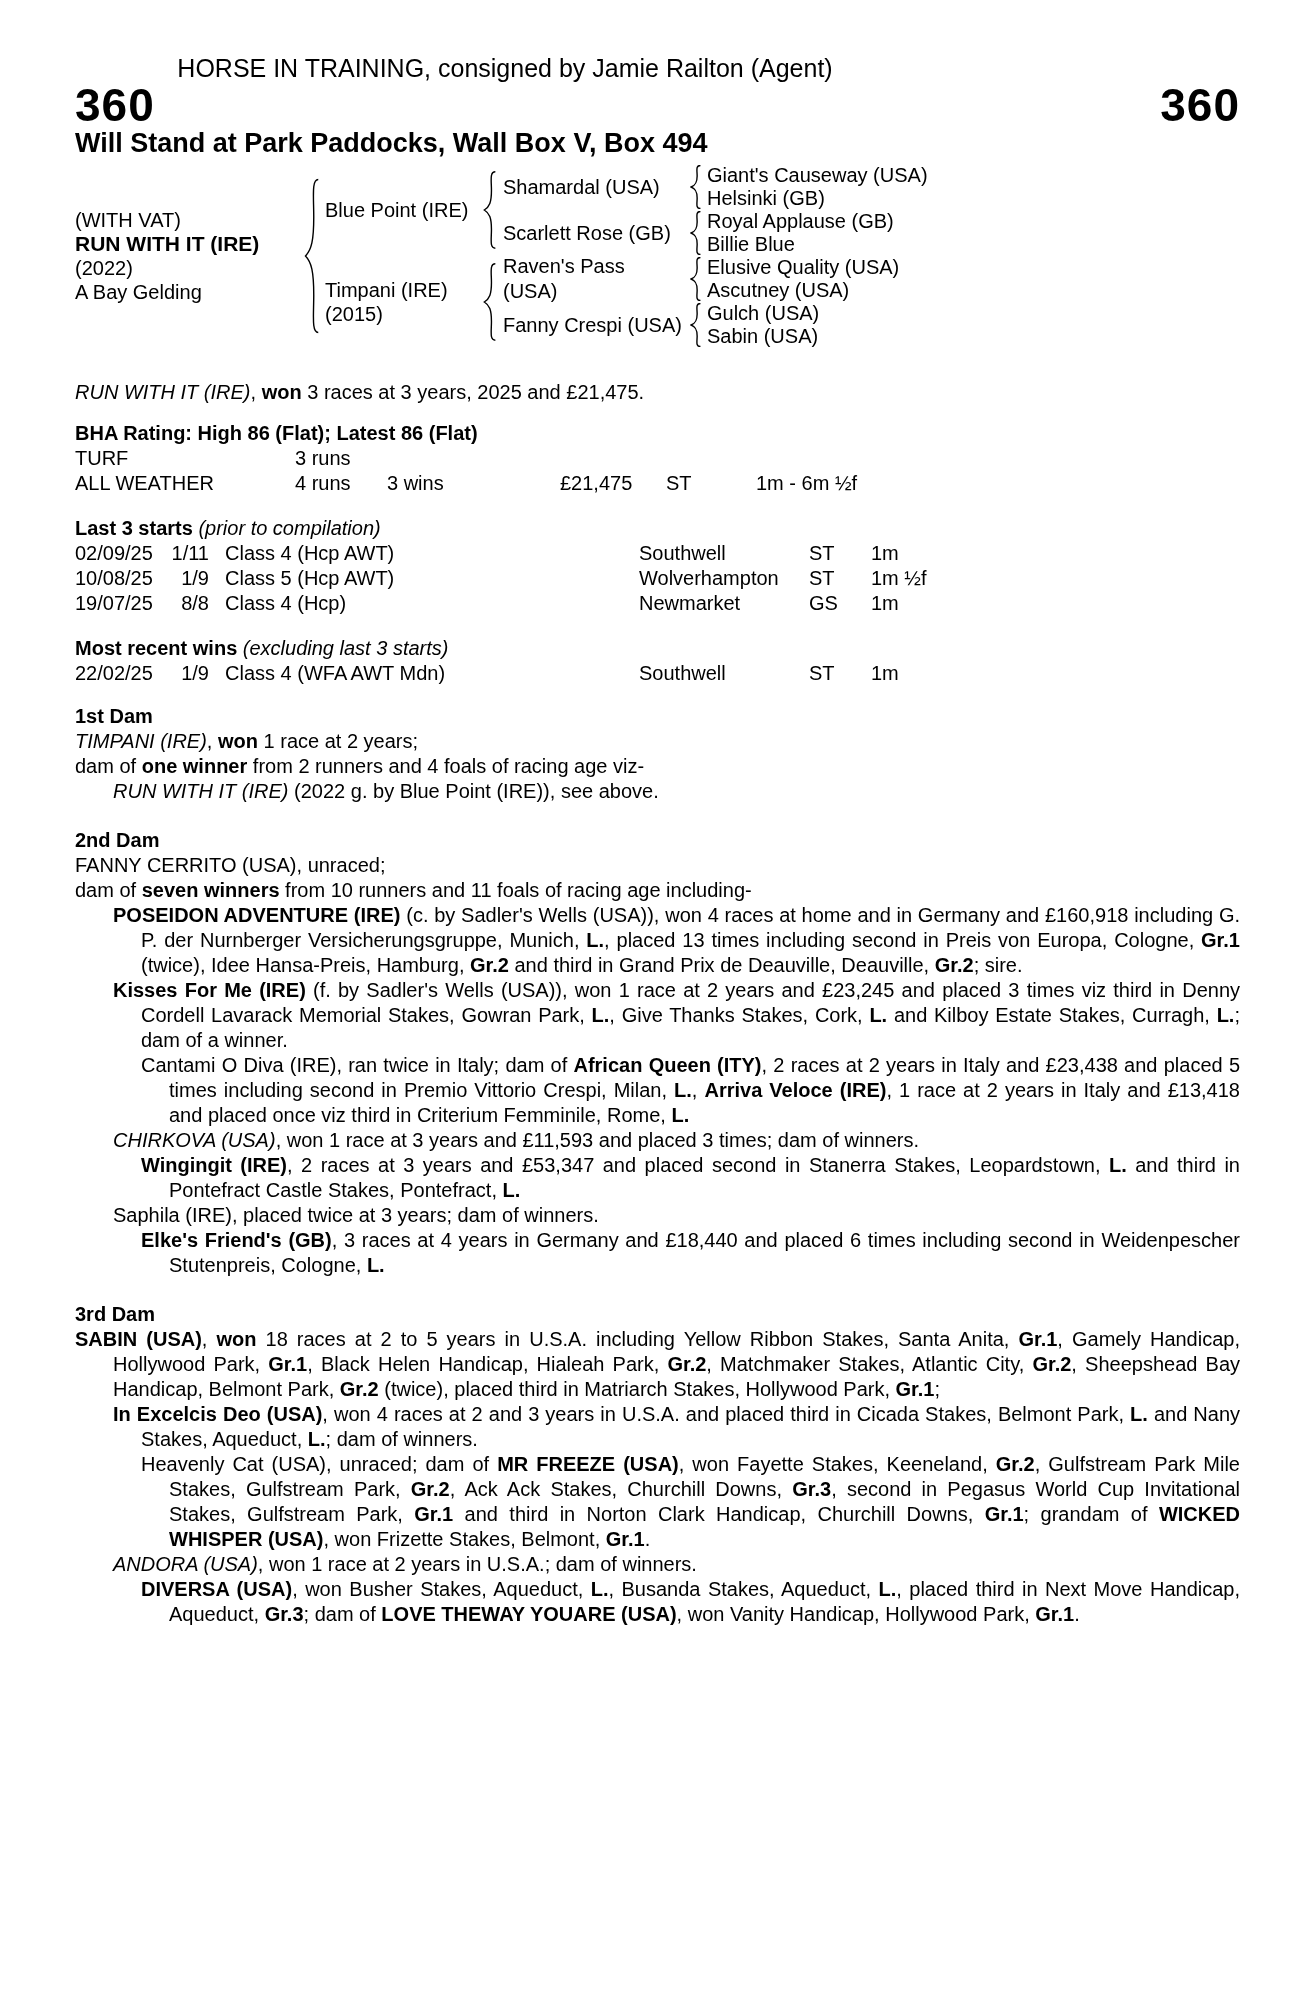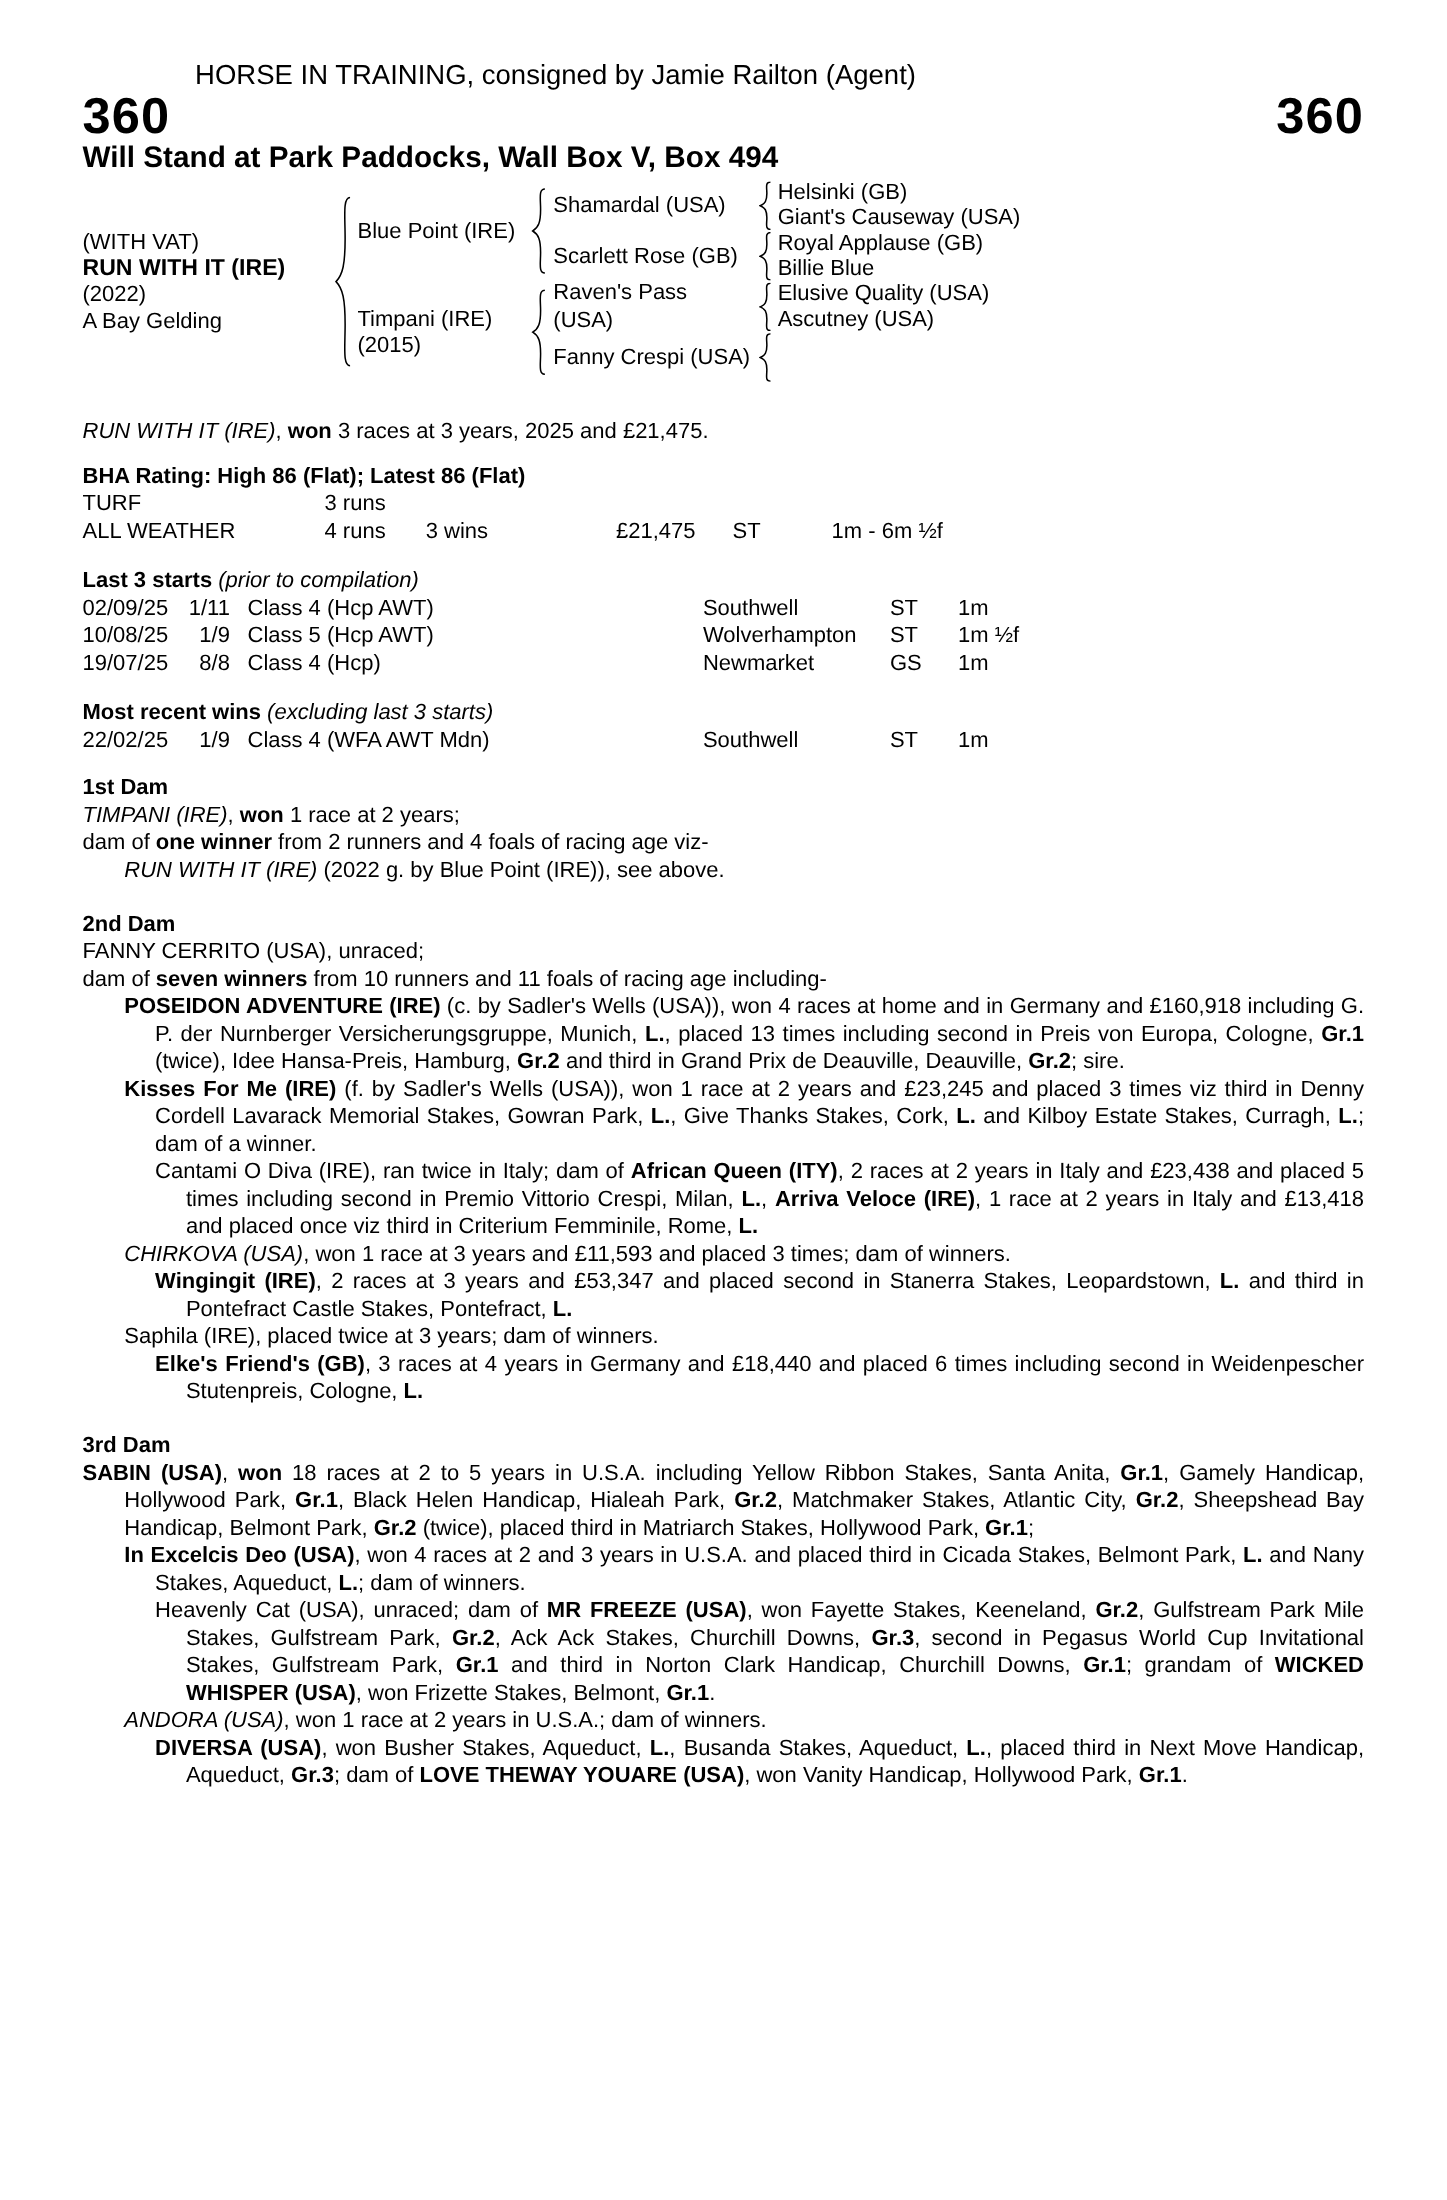--- a/index.html
+++ b/index.html
@@ -91,22 +91,22 @@
         </div>
         <div class="gen2">
           <div class="gcell2">
             <div class="gname2">Shamardal (USA)</div>
             <div class="brace bcol3">
               <svg width="11" height="44" viewBox="0 0 10 100" preserveAspectRatio="none">
                   <path d="M9.5 1 C5 1 6.5 12 6.5 25 C6.5 40 5 46 1 50 C5 54 6.5 60 6.5 75 C6.5 88 5 99 9.5 99" fill="none" stroke="#000" stroke-width="1.4" style="vector-effect:non-scaling-stroke"></path>
                 </svg>
             </div>
             <div class="gen3">
+              <div>Giant's Causeway (USA)</div>
               <div>Helsinki (GB)</div>
-              <div>Giant's Causeway (USA)</div>
             </div>
           </div>
           <div class="gcell2">
             <div class="gname2">Scarlett Rose (GB)</div>
             <div class="brace bcol3">
               <svg width="11" height="44" viewBox="0 0 10 100" preserveAspectRatio="none">
                   <path d="M9.5 1 C5 1 6.5 12 6.5 25 C6.5 40 5 46 1 50 C5 54 6.5 60 6.5 75 C6.5 88 5 99 9.5 99" fill="none" stroke="#000" stroke-width="1.4" style="vector-effect:non-scaling-stroke"></path>
                 </svg>
             </div>
             <div class="gen3">
@@ -139,20 +139,24 @@
               <div>Elusive Quality (USA)</div>
               <div>Ascutney (USA)</div>
             </div>
           </div>
           <div class="gcell2">
             <div class="gname2">Fanny Crespi (USA)</div>
             <div class="brace bcol3">
               <svg width="11" height="44" viewBox="0 0 10 100" preserveAspectRatio="none">
                   <path d="M9.5 1 C5 1 6.5 12 6.5 25 C6.5 40 5 46 1 50 C5 54 6.5 60 6.5 75 C6.5 88 5 99 9.5 99" fill="none" stroke="#000" stroke-width="1.4" style="vector-effect:non-scaling-stroke"></path>
                 </svg>
+            </div>
+            <div class="gen3">
+              <div>Gulch (USA)</div>
+              <div>Sabin (USA)</div>
             </div>
           </div>
         </div>
       </div>
 
     </div>
   </div>
 
   <div class="summary"><span class="i">RUN WITH IT (IRE)</span><span>, </span><span class="b">won</span><span> 3 races at 3 years, 2025 and £21,475.</span></div>
 

